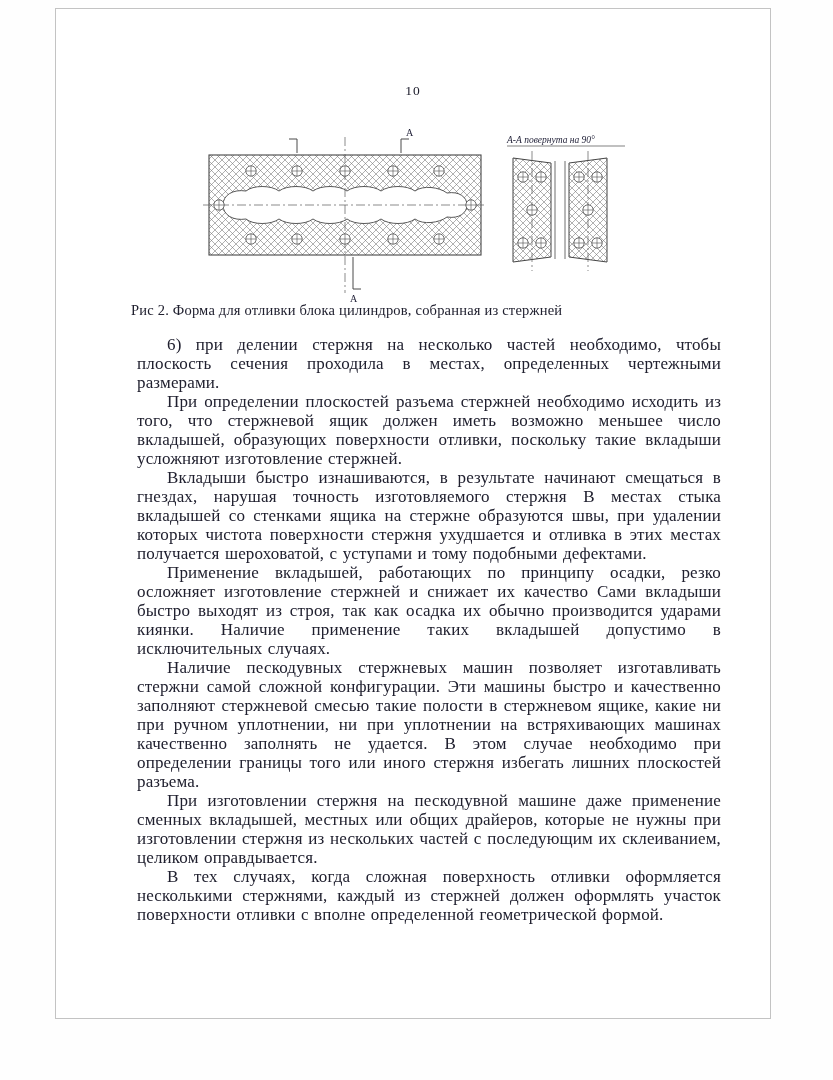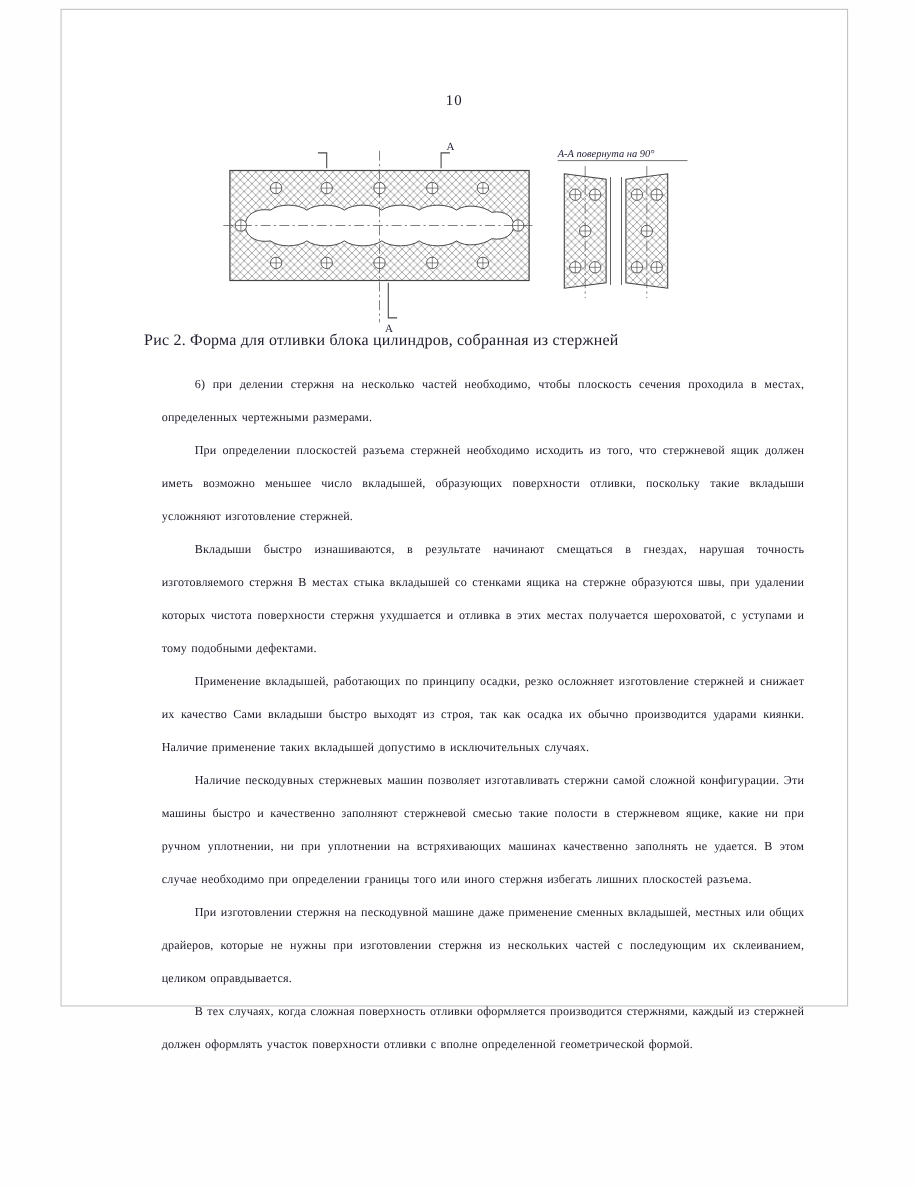--- a/index.html
+++ b/index.html
@@ -1,39 +1,39 @@
 <!DOCTYPE html>
 <html><head>
 <meta charset="utf-8">
 <style>
   html,body{margin:0;padding:0;background:#ffffff;}
   .canvas{
     position:relative;width:833px;height:1080px;background:#fefefe;
     font-family:"Liberation Serif",serif;color:#20202f;overflow:hidden;
   }
   .page{
-    position:absolute;left:55px;top:8px;width:716px;height:907px;
+    position:absolute;left:55px;top:8px;width:716px;height:1011px;
     background:#ffffff;border:1px solid #c3c3c3;box-sizing:border-box;
   }
   .pageno{
     position:absolute;top:74px;left:0;width:100%;text-align:center;
     font-size:13.5px;letter-spacing:1px;
   }
   .figure{
     position:absolute;top:116px;left:145px;width:440px;height:182px;
   }
   .figure svg{display:block;width:440px;height:182px;}
   .figure text{font-family:"Liberation Serif",serif;fill:#23233a;}
   .caption{
     position:absolute;top:293px;left:75px;width:586px;text-align:left;
     font-size:14.5px;letter-spacing:0.2px;
   }
   .bodytext{
-    position:absolute;top:326px;left:91px;width:584px;
-    font-size:11px;line-height:30px;text-align:justify;
+    position:absolute;top:326px;left:81px;width:584px;
+    font-size:17px;line-height:19px;text-align:justify;
     letter-spacing:0.15px;word-spacing:1px;
   }
   .bodytext p{margin:0;text-indent:30px;}
   .ln{stroke:#4a4a4a;fill:none;}
   .cl{stroke:#5a5a5a;fill:none;stroke-width:0.7;stroke-dasharray:9 3 2 3;}
 </style>
 </head>
 <body>
 
 <div class="canvas">
@@ -120,17 +120,17 @@
 
     <div class="caption">Рис 2. Форма для отливки блока цилиндров, собранная из стержней</div>
 
     <div class="bodytext">
       <p>6) при делении стержня на несколько частей необходимо, чтобы плоскость сечения проходила в местах, определенных чертежными размерами.</p>
       <p>При определении плоскостей разъема стержней необходимо исходить из того, что стержневой ящик должен иметь возможно меньшее число вкладышей, образующих поверхности отливки, поскольку такие вкладыши усложняют изготовление стержней.</p>
       <p>Вкладыши быстро изнашиваются, в результате начинают смещаться в гнездах, нарушая точность изготовляемого стержня В местах стыка вкладышей со стенками ящика на стержне образуются швы, при удалении которых чистота поверхности стержня ухудшается и отливка в этих местах получается шероховатой, с уступами и тому подобными дефектами.</p>
       <p>Применение вкладышей, работающих по принципу осадки, резко осложняет изготовление стержней и снижает их качество Сами вкладыши быстро выходят из строя, так как осадка их обычно производится ударами киянки. Наличие применение таких вкладышей допустимо в исключительных случаях.</p>
       <p>Наличие пескодувных стержневых машин позволяет изготавливать стержни самой сложной конфигурации. Эти машины быстро и качественно заполняют стержневой смесью такие полости в стержневом ящике, какие ни при ручном уплотнении, ни при уплотнении на встряхивающих машинах качественно заполнять не удается. В этом случае необходимо при определении границы того или иного стержня избегать лишних плоскостей разъема.</p>
       <p>При изготовлении стержня на пескодувной машине даже применение сменных вкладышей, местных или общих драйеров, которые не нужны при изготовлении стержня из нескольких частей с последующим их склеиванием, целиком оправдывается.</p>
-      <p>В тех случаях, когда сложная поверхность отливки оформляется производится стержнями, каждый из стержней должен оформлять участок поверхности отливки с вполне определенной геометрической формой.</p>
+      <p>В тех случаях, когда сложная поверхность отливки оформляется несколькими стержнями, каждый из стержней должен оформлять участок поверхности отливки с вполне определенной геометрической формой.</p>
     </div>
 
   </div>
 </div>
 
 </body></html>

